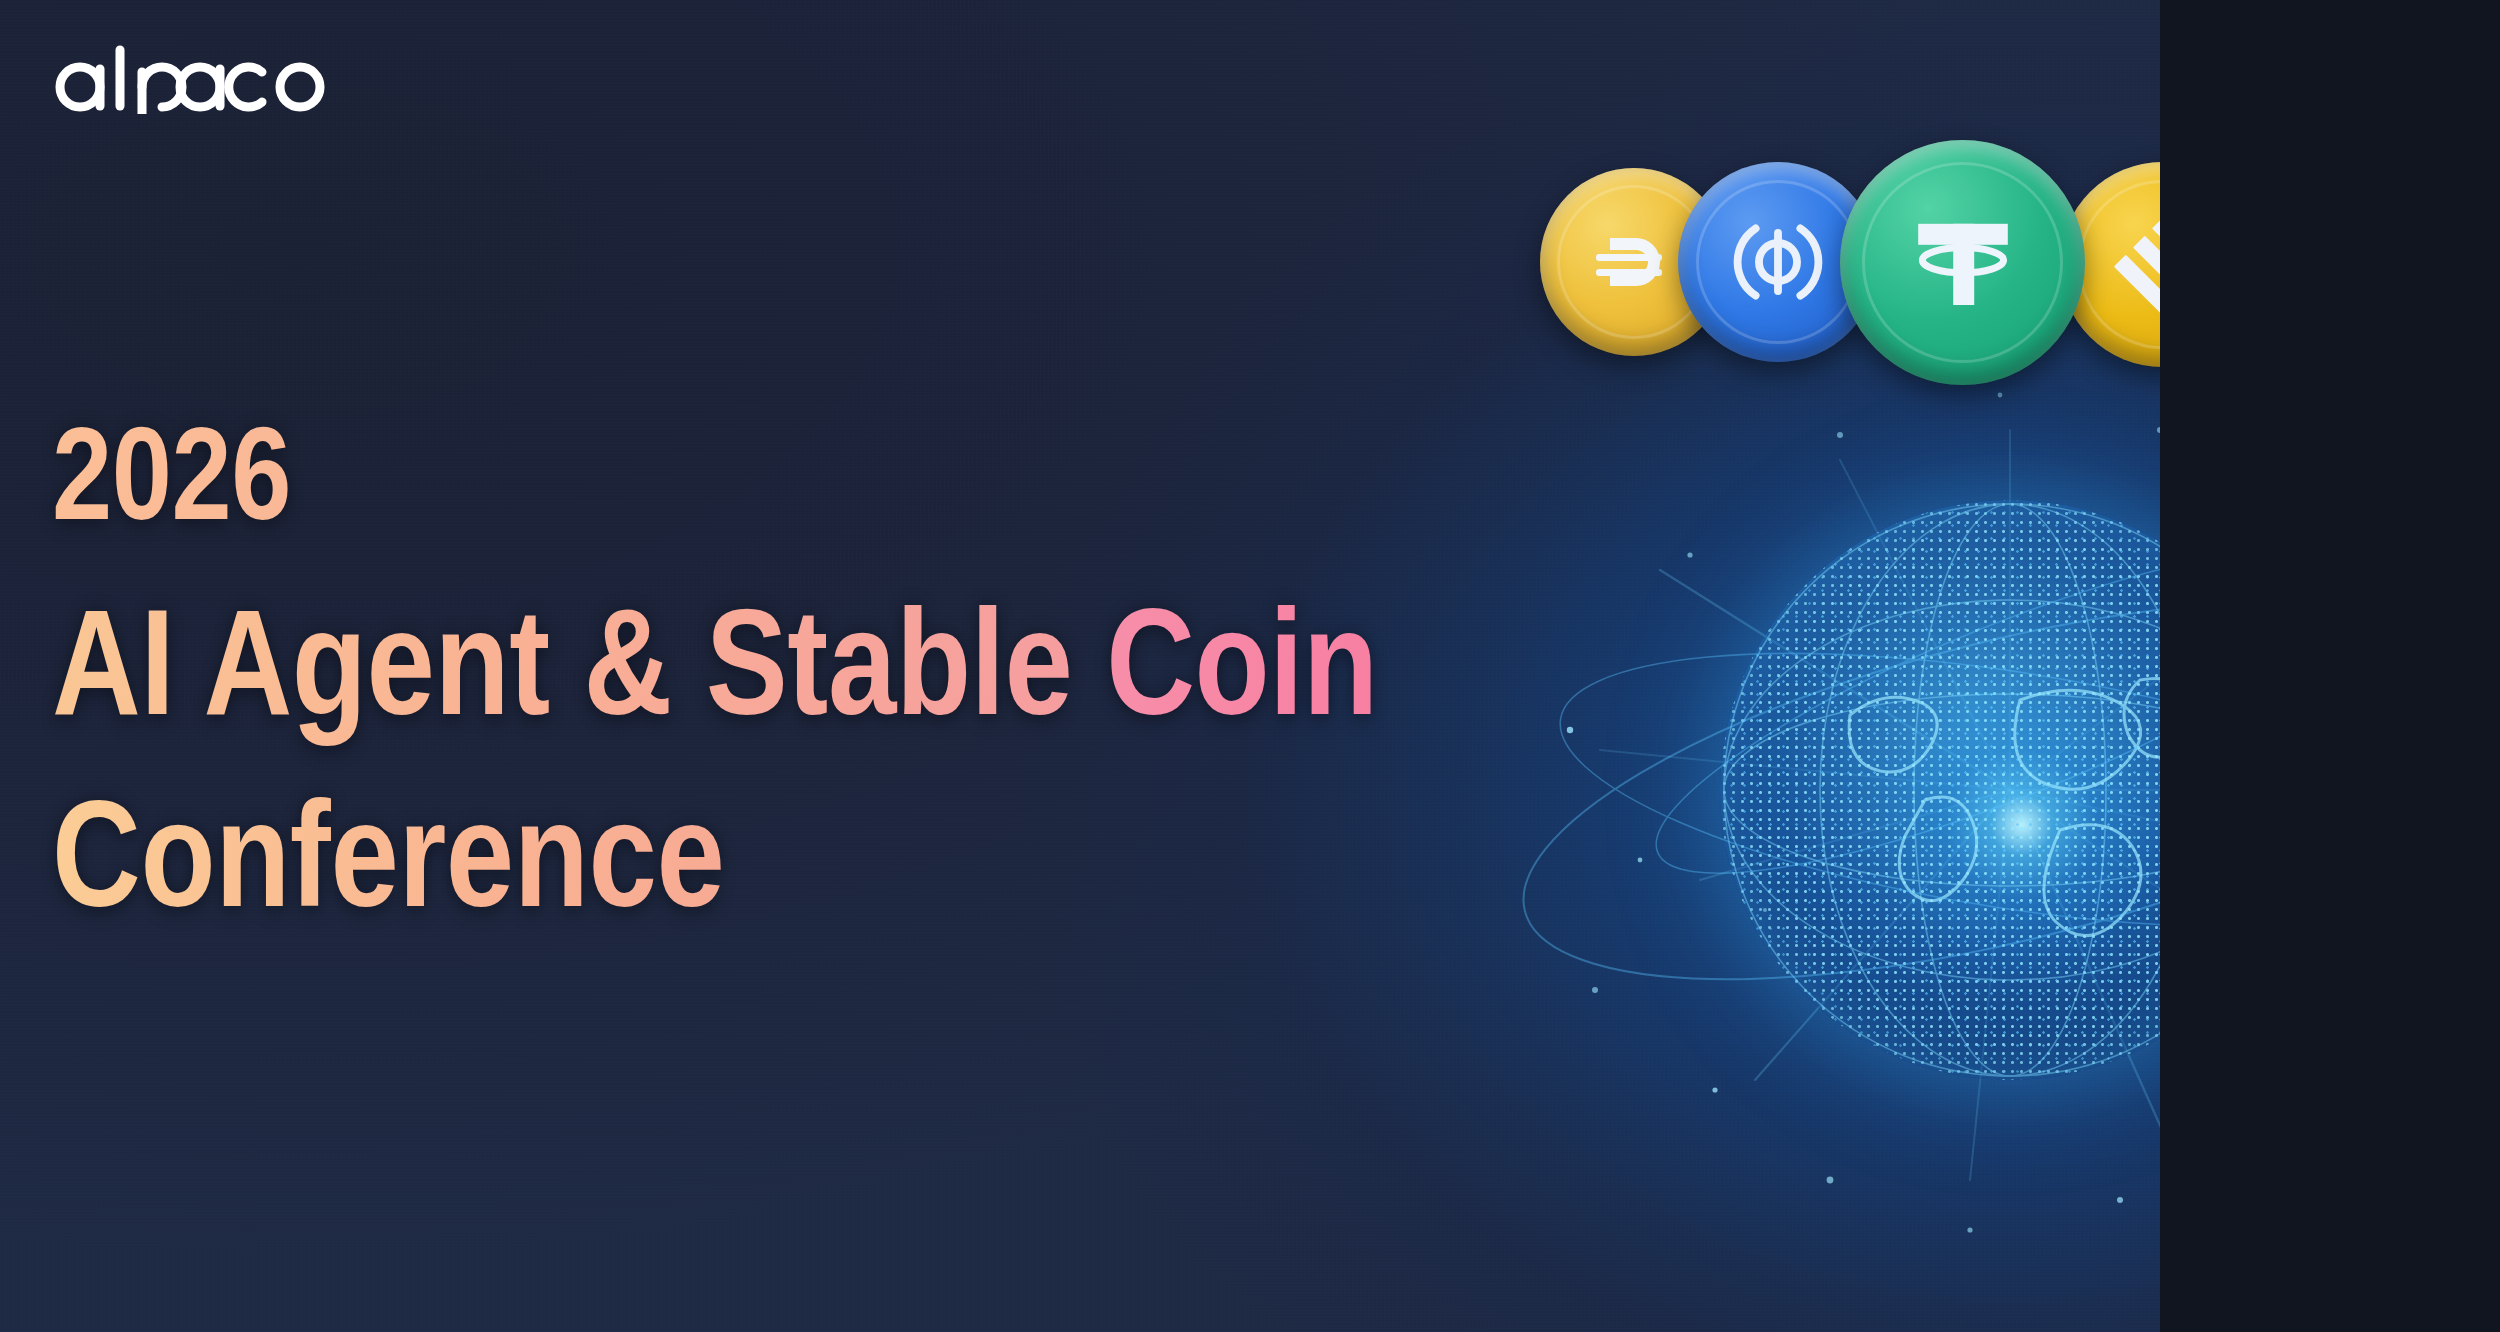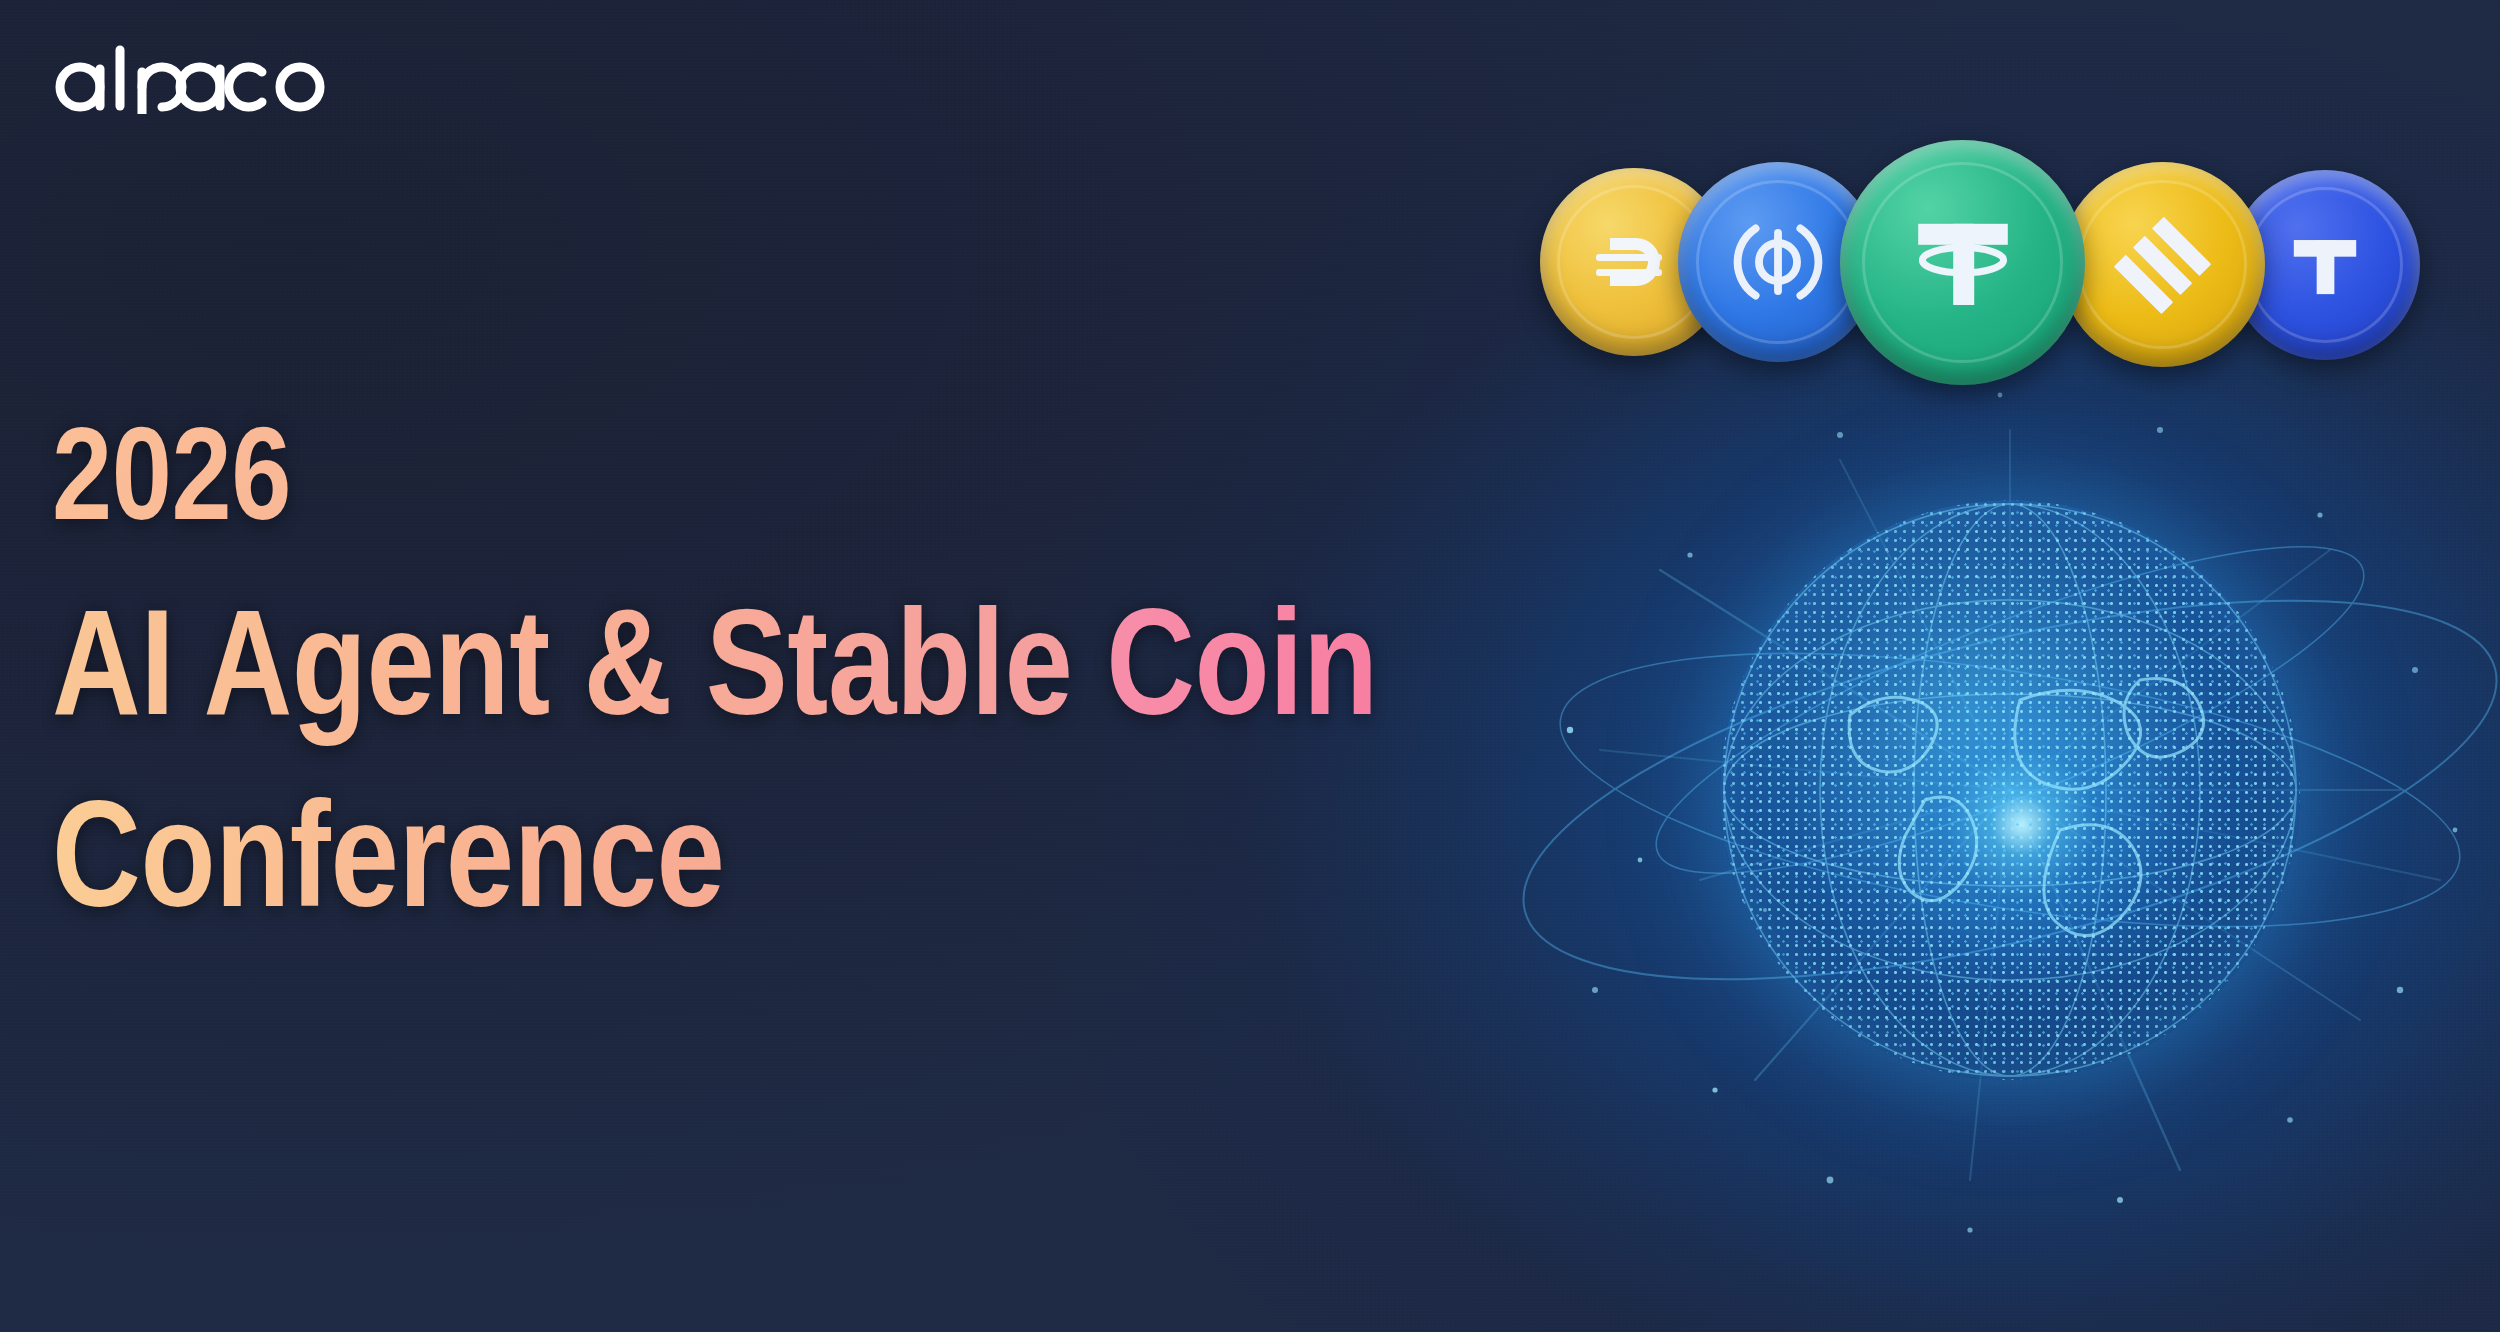--- a/index.html
+++ b/index.html
@@ -1,20 +1,20 @@
 <!DOCTYPE html>
 <html><head>
 <meta charset="utf-8">
 <style>
   * { margin:0; padding:0; box-sizing:border-box; }
   html,body { background:#11151f; }
 
   .banner{
     position:relative;
-    width:2500px; height:1332px;
+    width:2160px; height:1332px;
     overflow:hidden;
     font-family:"Liberation Sans", sans-serif;
     background:
       radial-gradient(ellipse 1400px 1100px at 2010px 790px,
          rgba(22,90,160,0.80) 0%,
          rgba(18,62,122,0.55) 32%,
          rgba(20,40,80,0.22) 55%,
          rgba(0,0,0,0) 72%),
       radial-gradient(ellipse 1700px 1000px at 300px 250px,
          #1b2134 0%, #1c2339 45%, #1e2943 100%),

